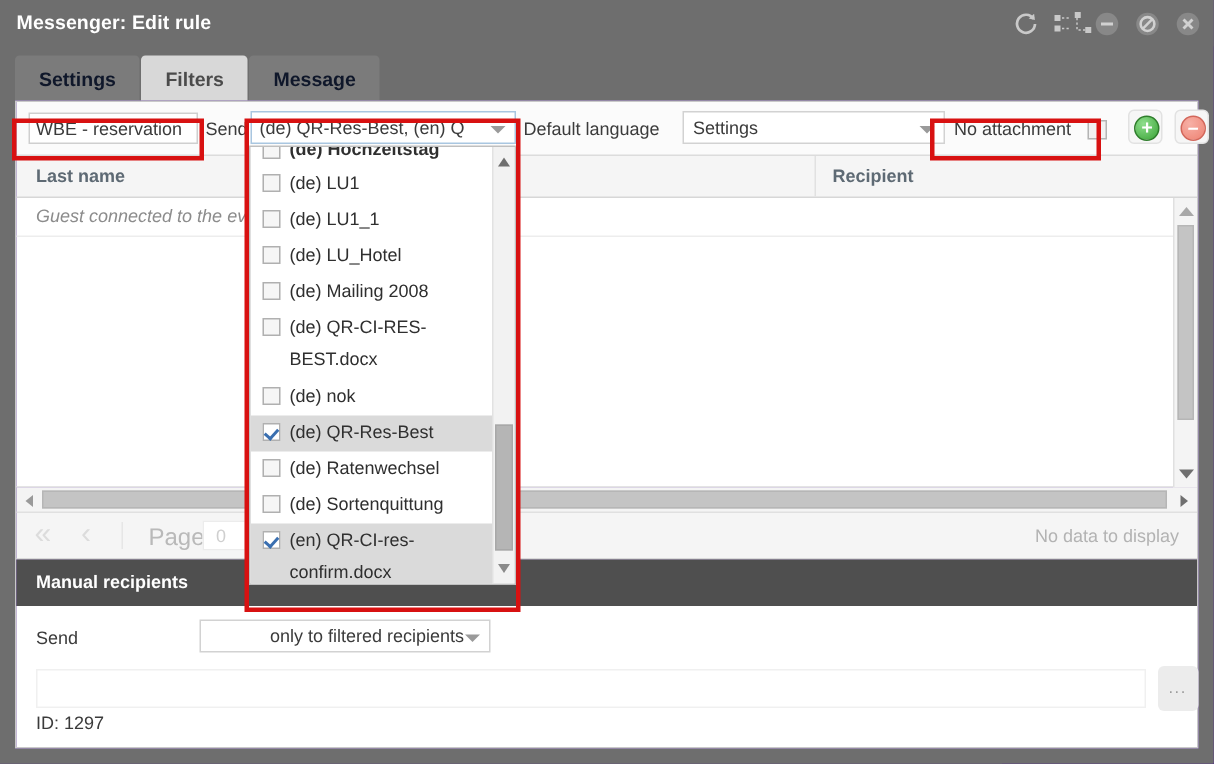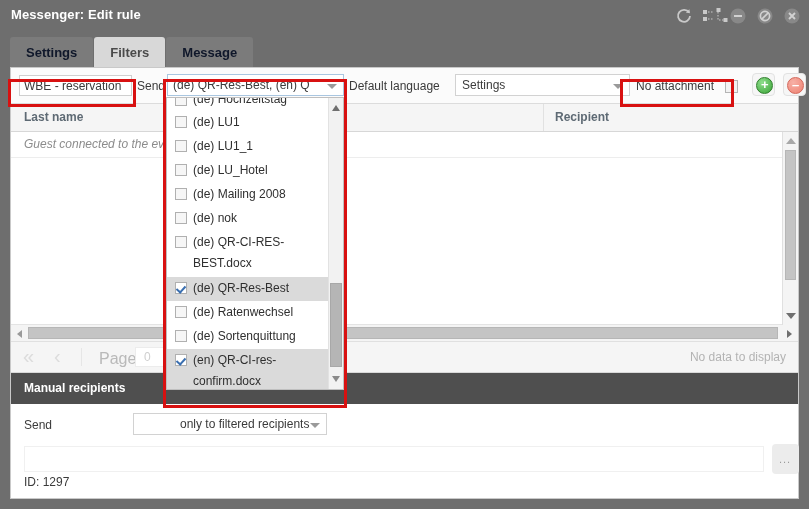--- a/index.html
+++ b/index.html
@@ -125,21 +125,21 @@
   .dd-item{position:relative;height:24px;padding-left:8px;font-size:12px;color:#2f2f2f;}
   .dd-item.two{height:46px;}
   .dd-item.sel{background:#dadada;}
   .dd-item .box{position:absolute;left:8px;top:5px;width:12px;height:12px;border:1px solid #b0b0b0;
                 background:#f6f6f6;box-sizing:border-box;}
   .dd-item .box.on{background:#fff;}
   .dd-item .box.on:after{content:"";position:absolute;left:2px;top:1px;width:4px;height:7px;
                 border:solid #3a6fb0;border-width:0 2px 2px 0;transform:rotate(42deg);}
   .dd-item .tx{position:absolute;left:26px;top:3px;right:18px;line-height:16px;}
   .dd-item.two .tx{line-height:21px;top:1px;}
-  .dd-first{position:relative;height:13px;overflow:hidden;}
+  .dd-first{position:relative;height:13px;overflow:hidden;font-weight:bold;}
   .dd-first .box{position:absolute;left:8px;top:-4px;width:12px;height:12px;border:1px solid #b0b0b0;background:#f6f6f6;box-sizing:border-box;}
   .dd-first .tx{position:absolute;left:26px;top:-6px;font-size:12px;color:#2f2f2f;}
   .dd-sb{position:absolute;right:0;top:0;width:15px;height:291px;background:#f2f2f2;border-left:1px solid #e2e2e2;box-sizing:border-box;}
   .dd-sb .up{position:absolute;left:3px;top:7px;width:0;height:0;border-left:4px solid transparent;border-right:4px solid transparent;border-bottom:6px solid #6f6f6f;}
   .dd-sb .dn{position:absolute;left:3px;bottom:7px;width:0;height:0;border-left:4px solid transparent;border-right:4px solid transparent;border-top:6px solid #8a8a8a;}
   .dd-sb .thumb{position:absolute;left:1px;top:185px;width:12px;height:84px;background:#b5b5b5;border:1px solid #a8a8a8;box-sizing:border-box;}
 </style>
 </head>
 <body>
 
@@ -287,27 +287,27 @@
       <span class="tx">(de) LU1_1</span>
     </div>
     <div class="dd-item">
       <span class="box"></span>
       <span class="tx">(de) LU_Hotel</span>
     </div>
     <div class="dd-item">
       <span class="box"></span>
       <span class="tx">(de) Mailing 2008</span>
     </div>
+    <div class="dd-item two">
+      <span class="box"></span>
+      <span class="tx">(de) QR-CI-RES-BEST.docx</span>
+    </div>
     <div class="dd-item">
       <span class="box"></span>
       <span class="tx">(de) nok</span>
-    </div>
-    <div class="dd-item two">
-      <span class="box"></span>
-      <span class="tx">(de) QR-CI-RES-BEST.docx</span>
     </div>
     <div class="dd-item sel">
       <span class="box on"></span>
       <span class="tx">(de) QR-Res-Best</span>
     </div>
     <div class="dd-item">
       <span class="box"></span>
       <span class="tx">(de) Ratenwechsel</span>
     </div>
     <div class="dd-item">

